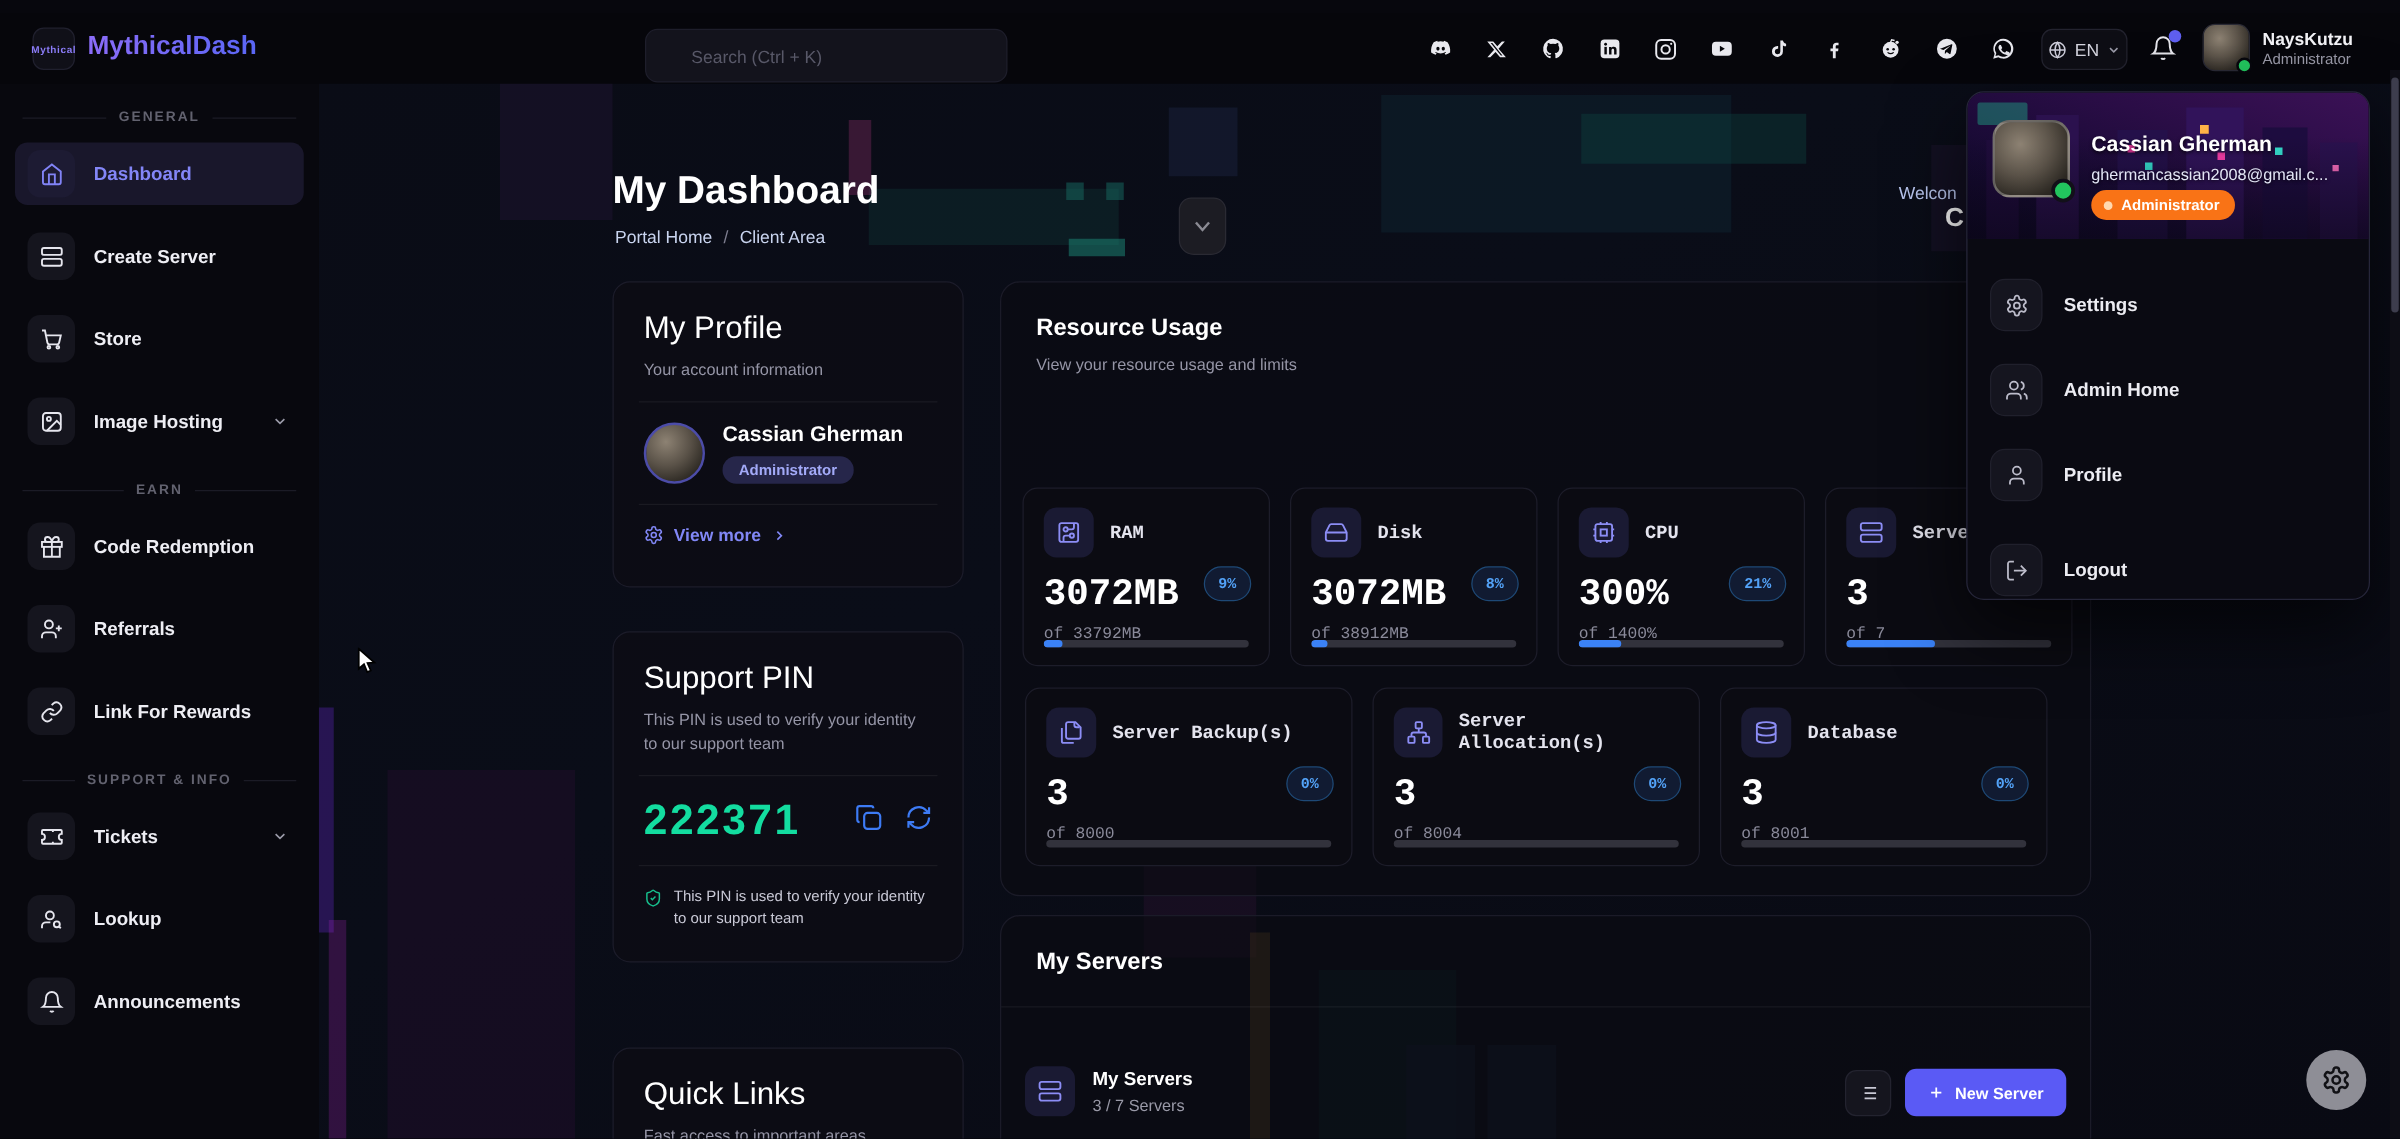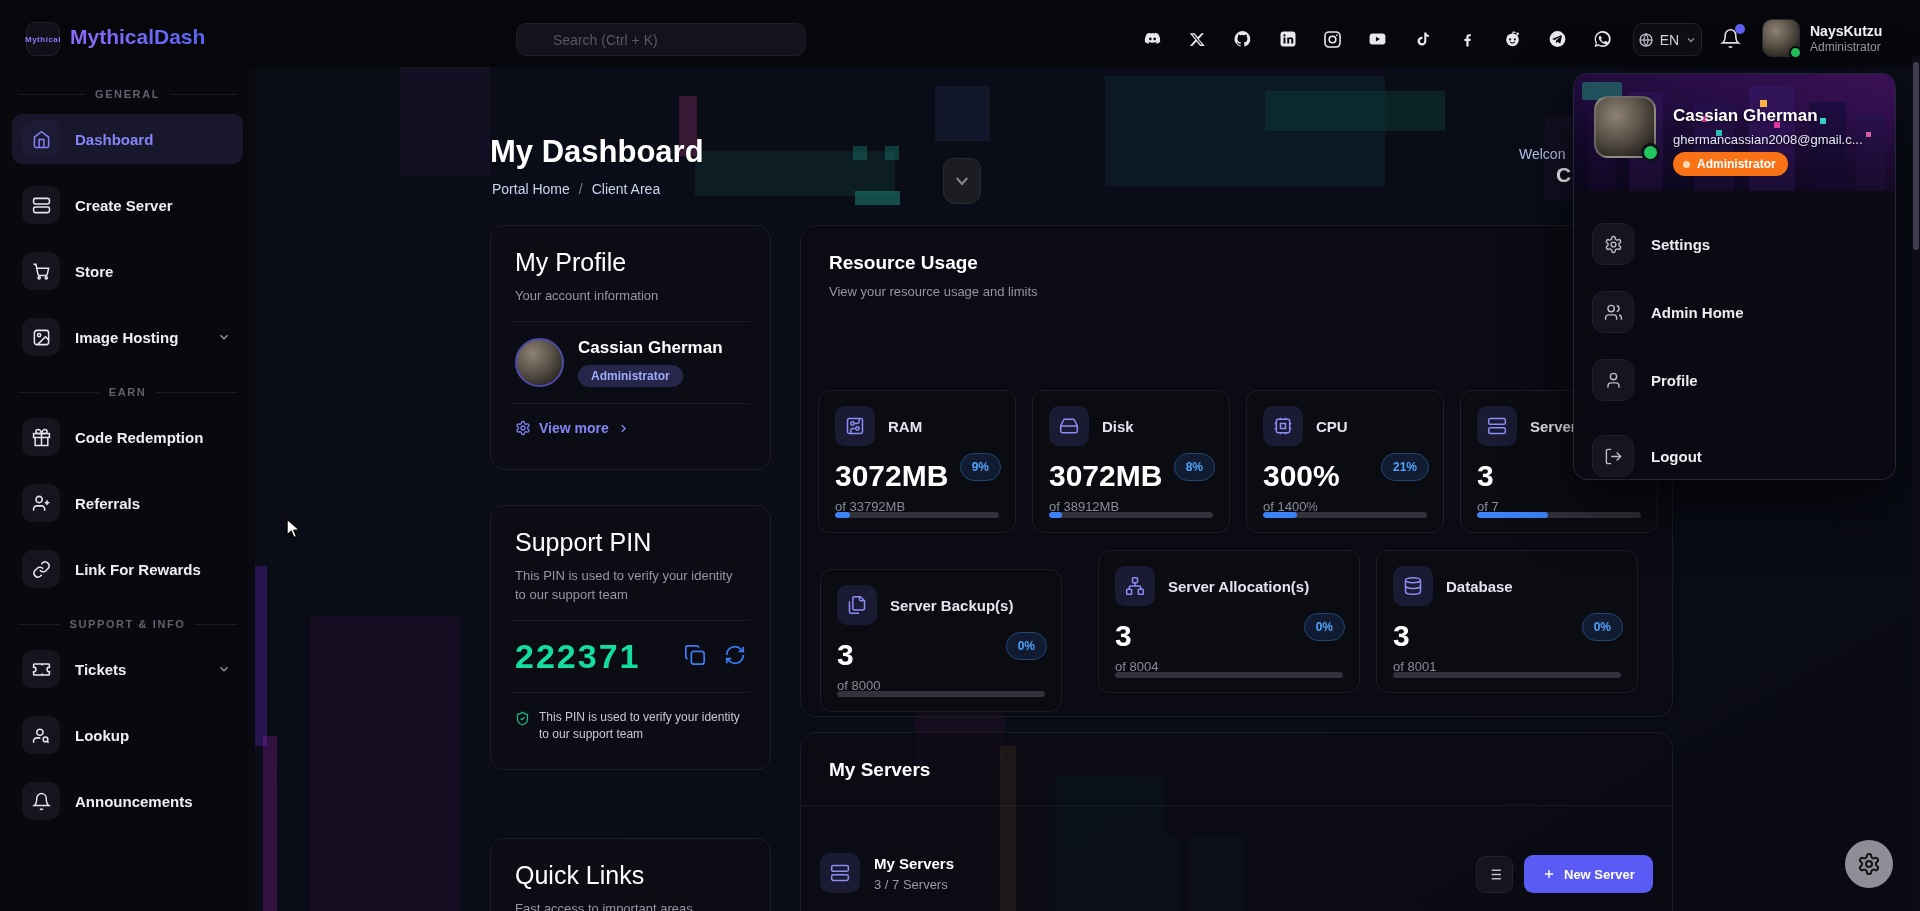--- a/index.html
+++ b/index.html
@@ -12,21 +12,21 @@
     background: linear-gradient(150deg,#0a0c16 0%,#0a0d18 40%,#090a13 100%); }
   .bgart div { position:absolute; }
 
   
   .topbar { position:absolute; left:0; top:11px; width:1920px; height:56px; background:#06060b; z-index:30; }
   .logo { position:absolute; left:26px; top:11px; width:34px; height:34px; border-radius:9px;
     background:#101018; border:1px solid #20202e; display:flex; align-items:center; justify-content:center; }
   .logo span { color:#8b7cf8; font-size:8px; font-weight:bold; letter-spacing:.5px; }
   .brand { position:absolute; left:70px; top:14px; font-size:21px; font-weight:800;
     background:linear-gradient(90deg,#8b6cf8,#5a66f5); -webkit-background-clip:text; background-clip:text; color:transparent; }
-  .search { position:absolute; left:516px; top:12px; width:290px; height:33px; background:#13131c;
+  .search { position:absolute; left:516px; top:12px; width:290px; height:43px; background:#13131c;
     border:1px solid #1e1e2b; border-radius:10px; color:#8c8ca0; font-size:14px; padding:0 12px 0 36px; outline:none; }
   .search::placeholder { color:#585868; }
   .search-ic { position:absolute; left:527px; top:20px; color:#4d4d60; }
   .socials { position:absolute; left:1143px; top:0; height:56px; display:flex; align-items:center; gap:26px; }
   .soc { color:#e8e8ee; width:19px; height:19px; display:flex; align-items:center; justify-content:center; cursor:pointer; }
   .lang { position:absolute; left:1633px; top:12px; width:69px; height:33px; border:1px solid #23232f;
     background:#0e0e15; border-radius:9px; display:flex; align-items:center; justify-content:center; gap:6px; color:#d6d6e0; font-size:14px; }
   .bell { position:absolute; left:1720px; top:17px; color:#e4e4ea; }
   .bell-dot { position:absolute; left:1735px; top:13px; width:10px; height:10px; border-radius:50%; background:#5f5ff0; }
   .tb-user { position:absolute; left:1762px; top:8px; display:flex; gap:10px; align-items:center; cursor:pointer; }
@@ -76,21 +76,21 @@
   .pin-row { display:flex; align-items:center; margin:14px 0 6px 0; }
   .pin-code { font-size:34px; font-weight:800; color:#13dda0; letter-spacing:2px; flex:1; }
   .pin-btn { color:#3d7bf5; margin-left:18px; cursor:pointer; }
   .pin-foot { display:flex; gap:9px; font-size:12px; color:#c9c9d6; line-height:17px; }
   .pin-foot .sh { color:#17c08d; flex:none; margin-top:2px; }
 
   .panel { position:absolute; background:rgba(11,11,18,0.62); border:1px solid #1b1b28; border-radius:16px; z-index:4; }
   .panel h2 { font-size:19px; font-weight:bold; color:#fff; margin:26px 0 0 28px; }
   .panel .psub { font-size:13px; color:#9595a6; margin:10px 0 0 28px; }
 
-  .statcard { position:absolute; background:#0b0b12; border:1px solid #1d1d2a; border-radius:12px; z-index:6; padding:15px 16px; }
+  .statcard { position:absolute; background:#0b0b12; border:1px solid #1d1d2a; border-radius:12px; z-index:6; padding:15px 16px;font-family:Liberation Mono, monospace; }
   .sc-head { display:flex; align-items:center; gap:13px; }
   .sc-icon { width:40px; height:40px; border-radius:10px; background:#1a1a33; display:flex; align-items:center; justify-content:center; color:#8c8df5; }
   .sc-label { font-size:15px; font-weight:bold; color:#e4e4ee; }
   .sc-value { font-size:30px; font-weight:800; color:#fff; margin-top:13px; }
   .sc-of { font-size:13px; color:#8a8a9a; margin-top:6px; }
   .sc-badge { position:absolute; right:14px; top:62px; background:rgba(23,42,77,0.55); border:1px solid #1e4976;
     color:#53a2f7; font-size:12px; font-weight:bold; padding:6px 11px; border-radius:999px; }
   .sc-track { position:absolute; left:16px; right:16px; bottom:14px; height:6px; border-radius:3px; background:#32323c; overflow:hidden; }
   .sc-fill { height:6px; border-radius:3px; background:#3b82f6; width:0; }
 
@@ -548,21 +548,21 @@
         </span>
         <span class="sc-label">Server S</span>
       </div>
     <div class="sc-value">3</div>
     <div class="sc-of">of 7</div>
     <div class="sc-track">
         <div class="sc-fill" style="width: 43%;"></div>
       </div>
   </div>
 
-  <div class="statcard" style="left:820px;top:569px;width:242px;height:143px">
+  <div class="statcard" style="left:820px;top:550px;width:262px;height:143px">
     <div class="sc-head">
         <span class="sc-icon">
           <svg width="20" height="20" viewBox="0 0 24 24" fill="none" stroke="currentColor" stroke-width="1.8">
             <path d="M20 7h-3a2 2 0 0 1-2-2V2"></path>
             <path d="M9 18a2 2 0 0 1-2-2V4a2 2 0 0 1 2-2h7l5 5v9a2 2 0 0 1-2 2Z"></path>
             <path d="M3 7.6v12.8A1.6 1.6 0 0 0 4.6 22h9.8"></path>
           </svg>
         </span>
         <span class="sc-label">Server Backup(s)</span>
       </div>

